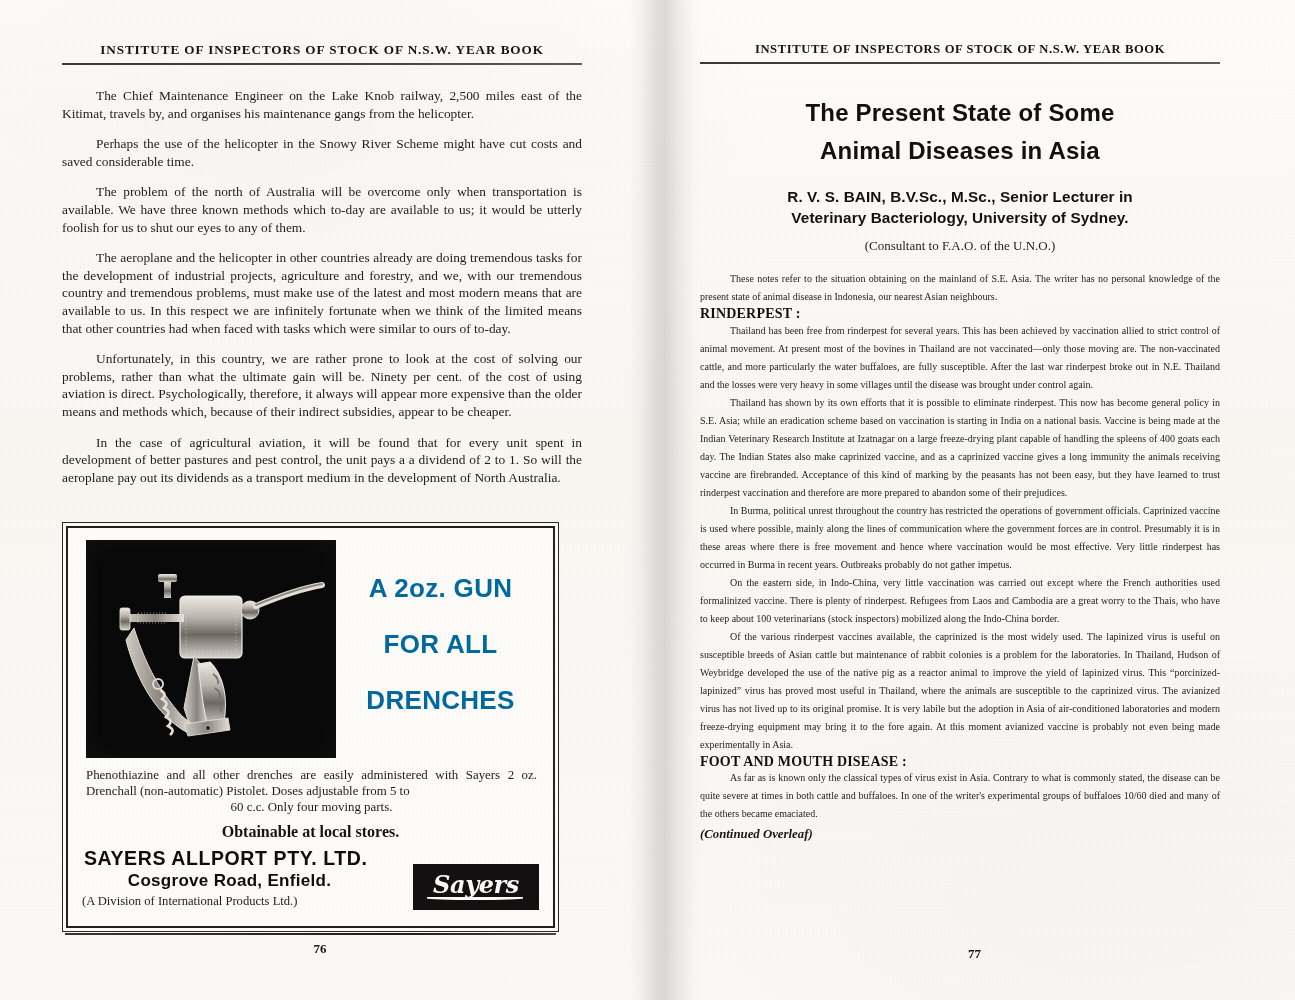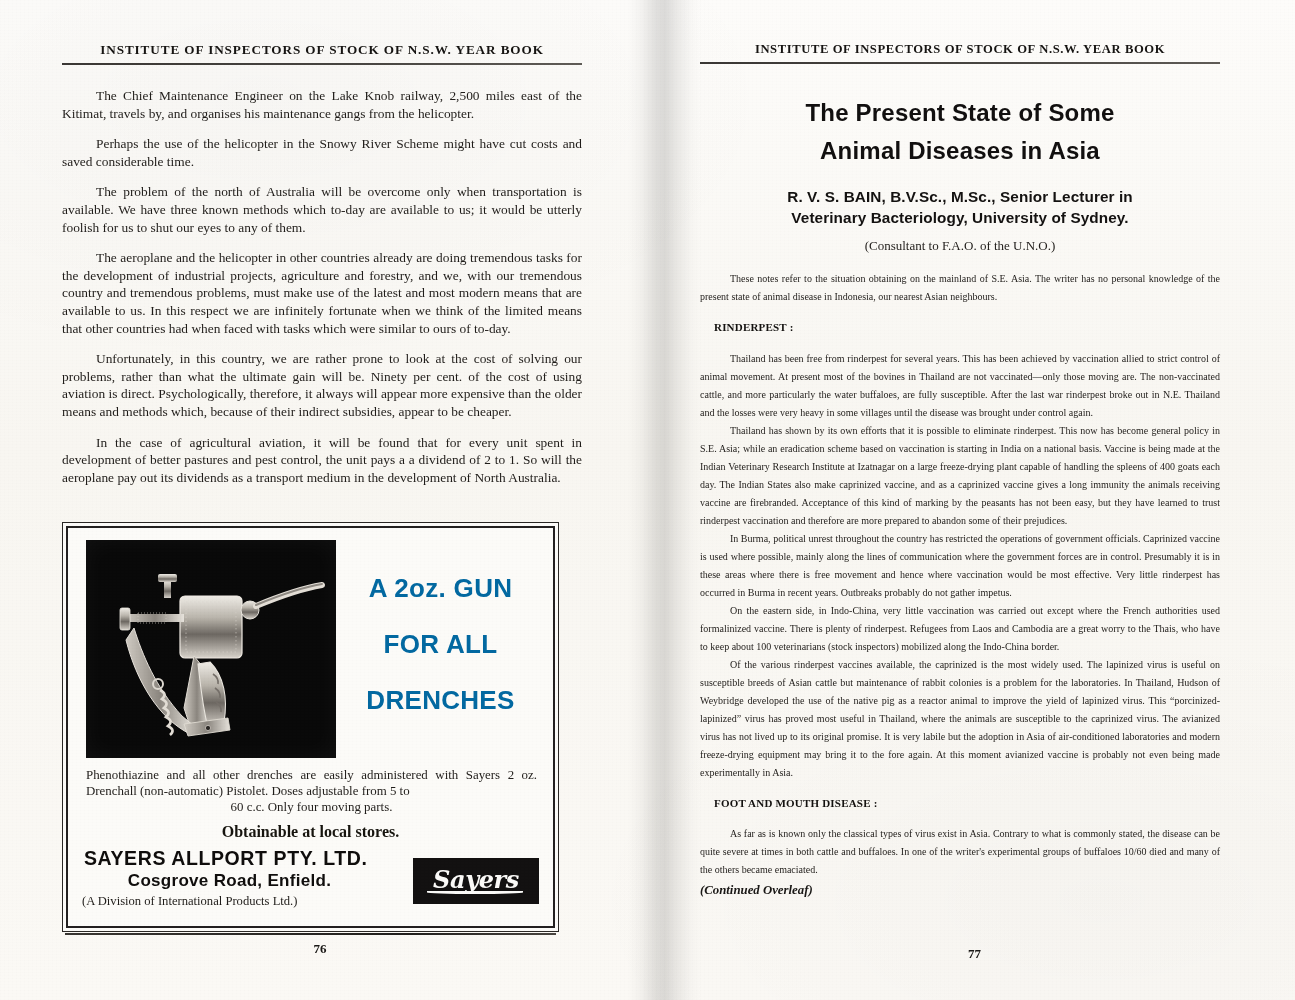--- a/index.html
+++ b/index.html
@@ -52,21 +52,21 @@
   p.body{
     font-size:13.1px;line-height:16.4px;text-align:justify;
     margin:0;text-indent:34px;
     -webkit-hyphens:none;hyphens:none;
     color:#201d1a;
   }
   .col-left p.body{margin-bottom:13px;font-size:13.4px;line-height:17.6px;}
   .col-right p.body{margin-bottom:0;font-size:10px;line-height:18px;}
   .col-right p.body.tight{text-indent:30px;}
   .sec-head{
-    font-weight:bold;font-size:11px;line-height:15.6px;margin:14px;
+    font-weight:bold;font-size:14px;line-height:15.6px;margin:0;
     letter-spacing:.2px;color:#141210;
   }
 
   
   .article-title{
     font-family:"Liberation Sans", sans-serif;
     font-weight:bold;font-size:24px;line-height:38px;
     text-align:center;letter-spacing:.2px;margin:30px 0 0 0;color:#121010;
   }
   .byline{
@@ -110,21 +110,21 @@
     flex:1;font-family:"Liberation Sans", sans-serif;font-weight:bold;
     font-size:26px;line-height:56px;text-align:center;color:#0369a1;
     padding-top:22px;letter-spacing:.3px;
   }
   .ad-caption{
     font-size:12.9px;line-height:16.2px;text-align:justify;margin:9px 2px 0 4px;
     color:#201d1a;
   }
   .ad-caption .lastline{display:block;text-align:center;}
   .ad-obtain{font-weight:bold;font-size:16px;text-align:center;margin-top:7px;color:#17150f;}
-  .ad-foot{display:flex;align-items:center;margin-top:6px;}
+  .ad-foot{display:flex;align-items:flex-end;margin-top:6px;}
   .ad-addr{flex:1;}
   .ad-company{
     font-family:"Liberation Sans", sans-serif;font-weight:bold;
     font-size:19.5px;line-height:23px;letter-spacing:.6px;color:#100e0d;margin-left:2px;
   }
   .ad-street{
     font-family:"Liberation Sans", sans-serif;font-weight:bold;
     font-size:17px;line-height:22px;letter-spacing:.3px;color:#100e0d;
     text-align:center;padding-right:36px;
   }

